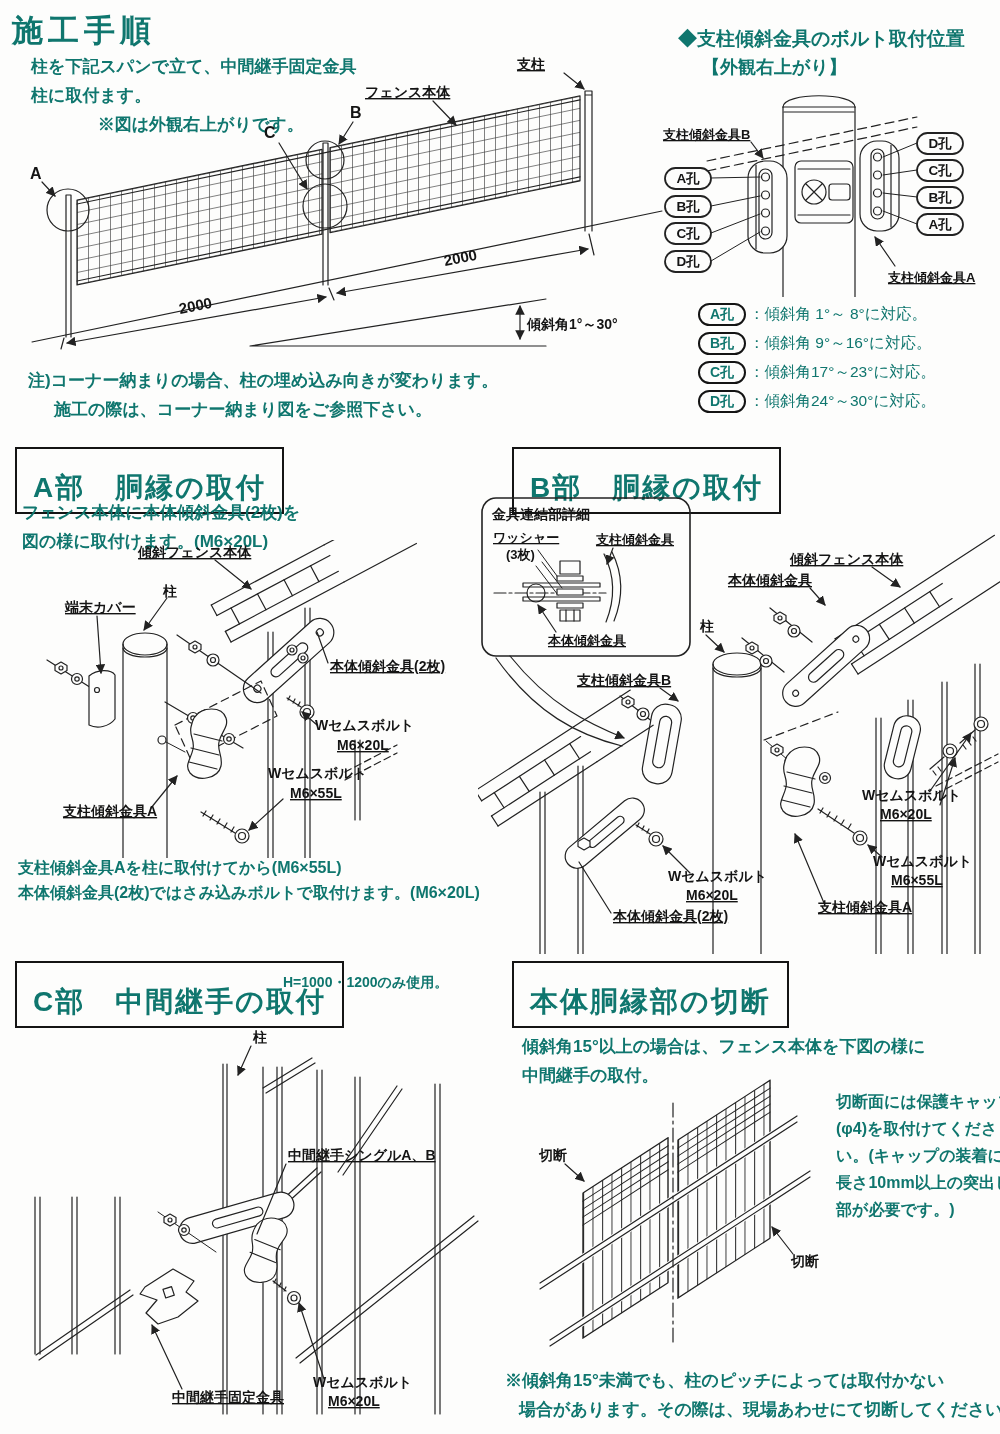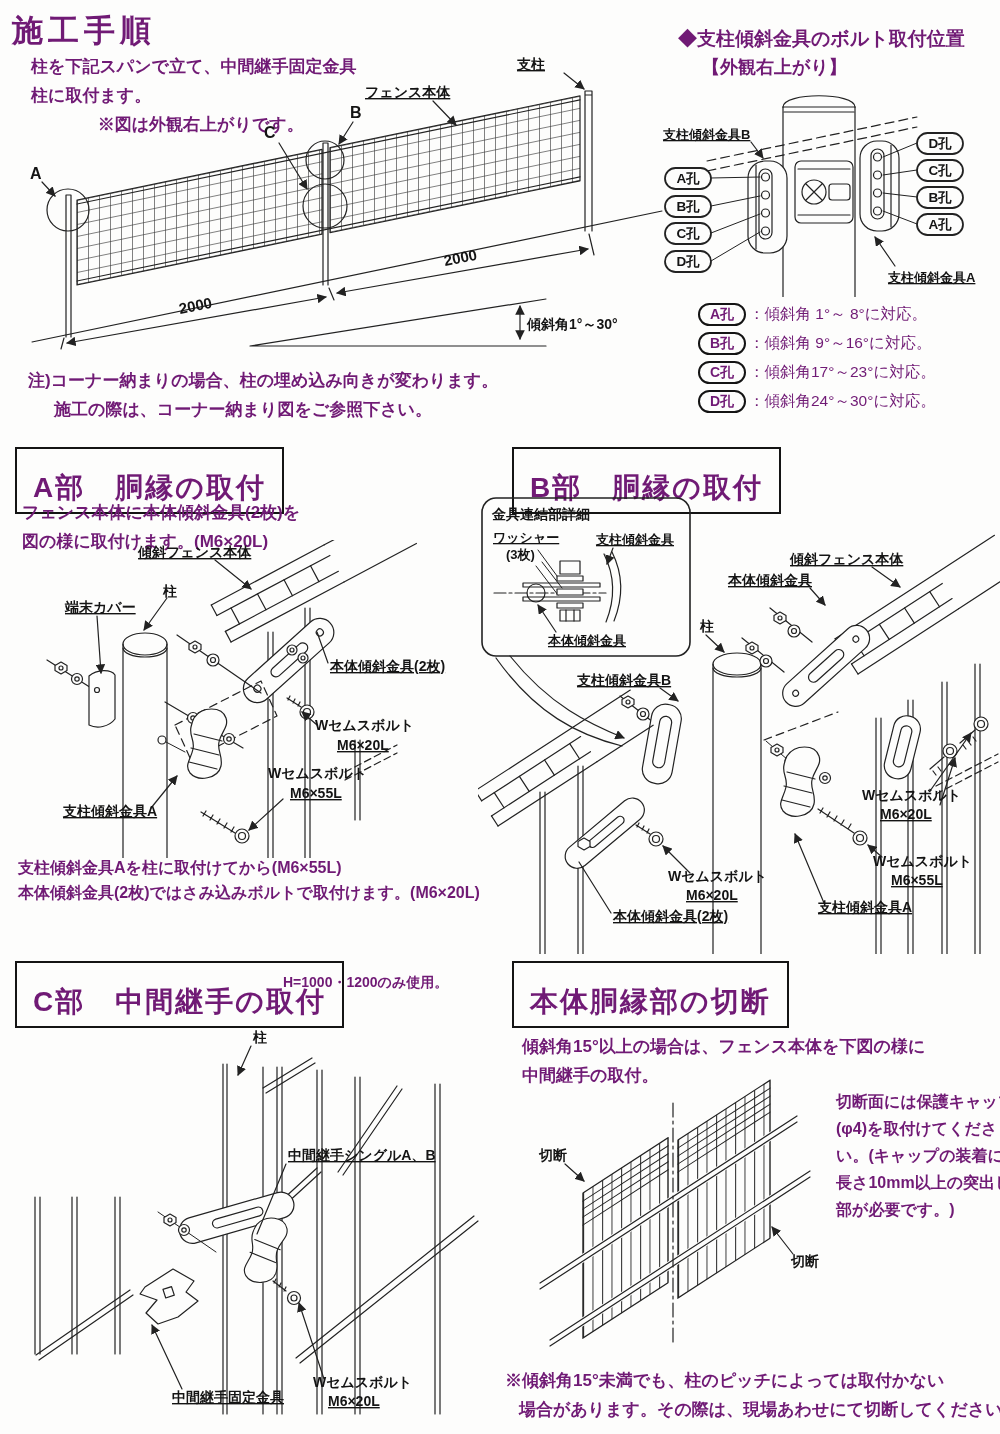--- a/index.html
+++ b/index.html
@@ -1,16 +1,16 @@
 <!DOCTYPE html>
 <html><head>
 <meta charset="utf-8">
 <style>
   html,body{margin:0;padding:0;background:#e9e9e7;}
-  .page{position:relative;width:1000px;height:1434px;background:#fdfdfc;font-family:"Liberation Sans",sans-serif;color:#701a75;overflow:hidden;}
+  .page{position:relative;width:1000px;height:1434px;background:#fdfdfc;font-family:"Liberation Sans",sans-serif;color:#0f766e;overflow:hidden;}
   .abs{position:absolute;}
   .title{font-size:31px;font-weight:800;letter-spacing:5px;}
   .t17{font-size:17px;font-weight:600;line-height:29px;white-space:nowrap;}
   .t17c{font-size:17px;font-weight:600;line-height:27.5px;white-space:nowrap;}
   .t16{font-size:16px;font-weight:600;line-height:24.5px;white-space:nowrap;}
   .t16s{font-size:16px;font-weight:600;line-height:27px;white-space:nowrap;}
   .ind14{margin-left:14px;text-align:center;}
   .ind26{margin-left:26px;}
   .sec-header{border:2.2px solid #141414;padding:20px 16px 5px;font-size:28px;font-weight:700;letter-spacing:2px;white-space:nowrap;background:#fdfdfc;}
   .bp-head{font-size:19px;font-weight:700;white-space:nowrap;}

